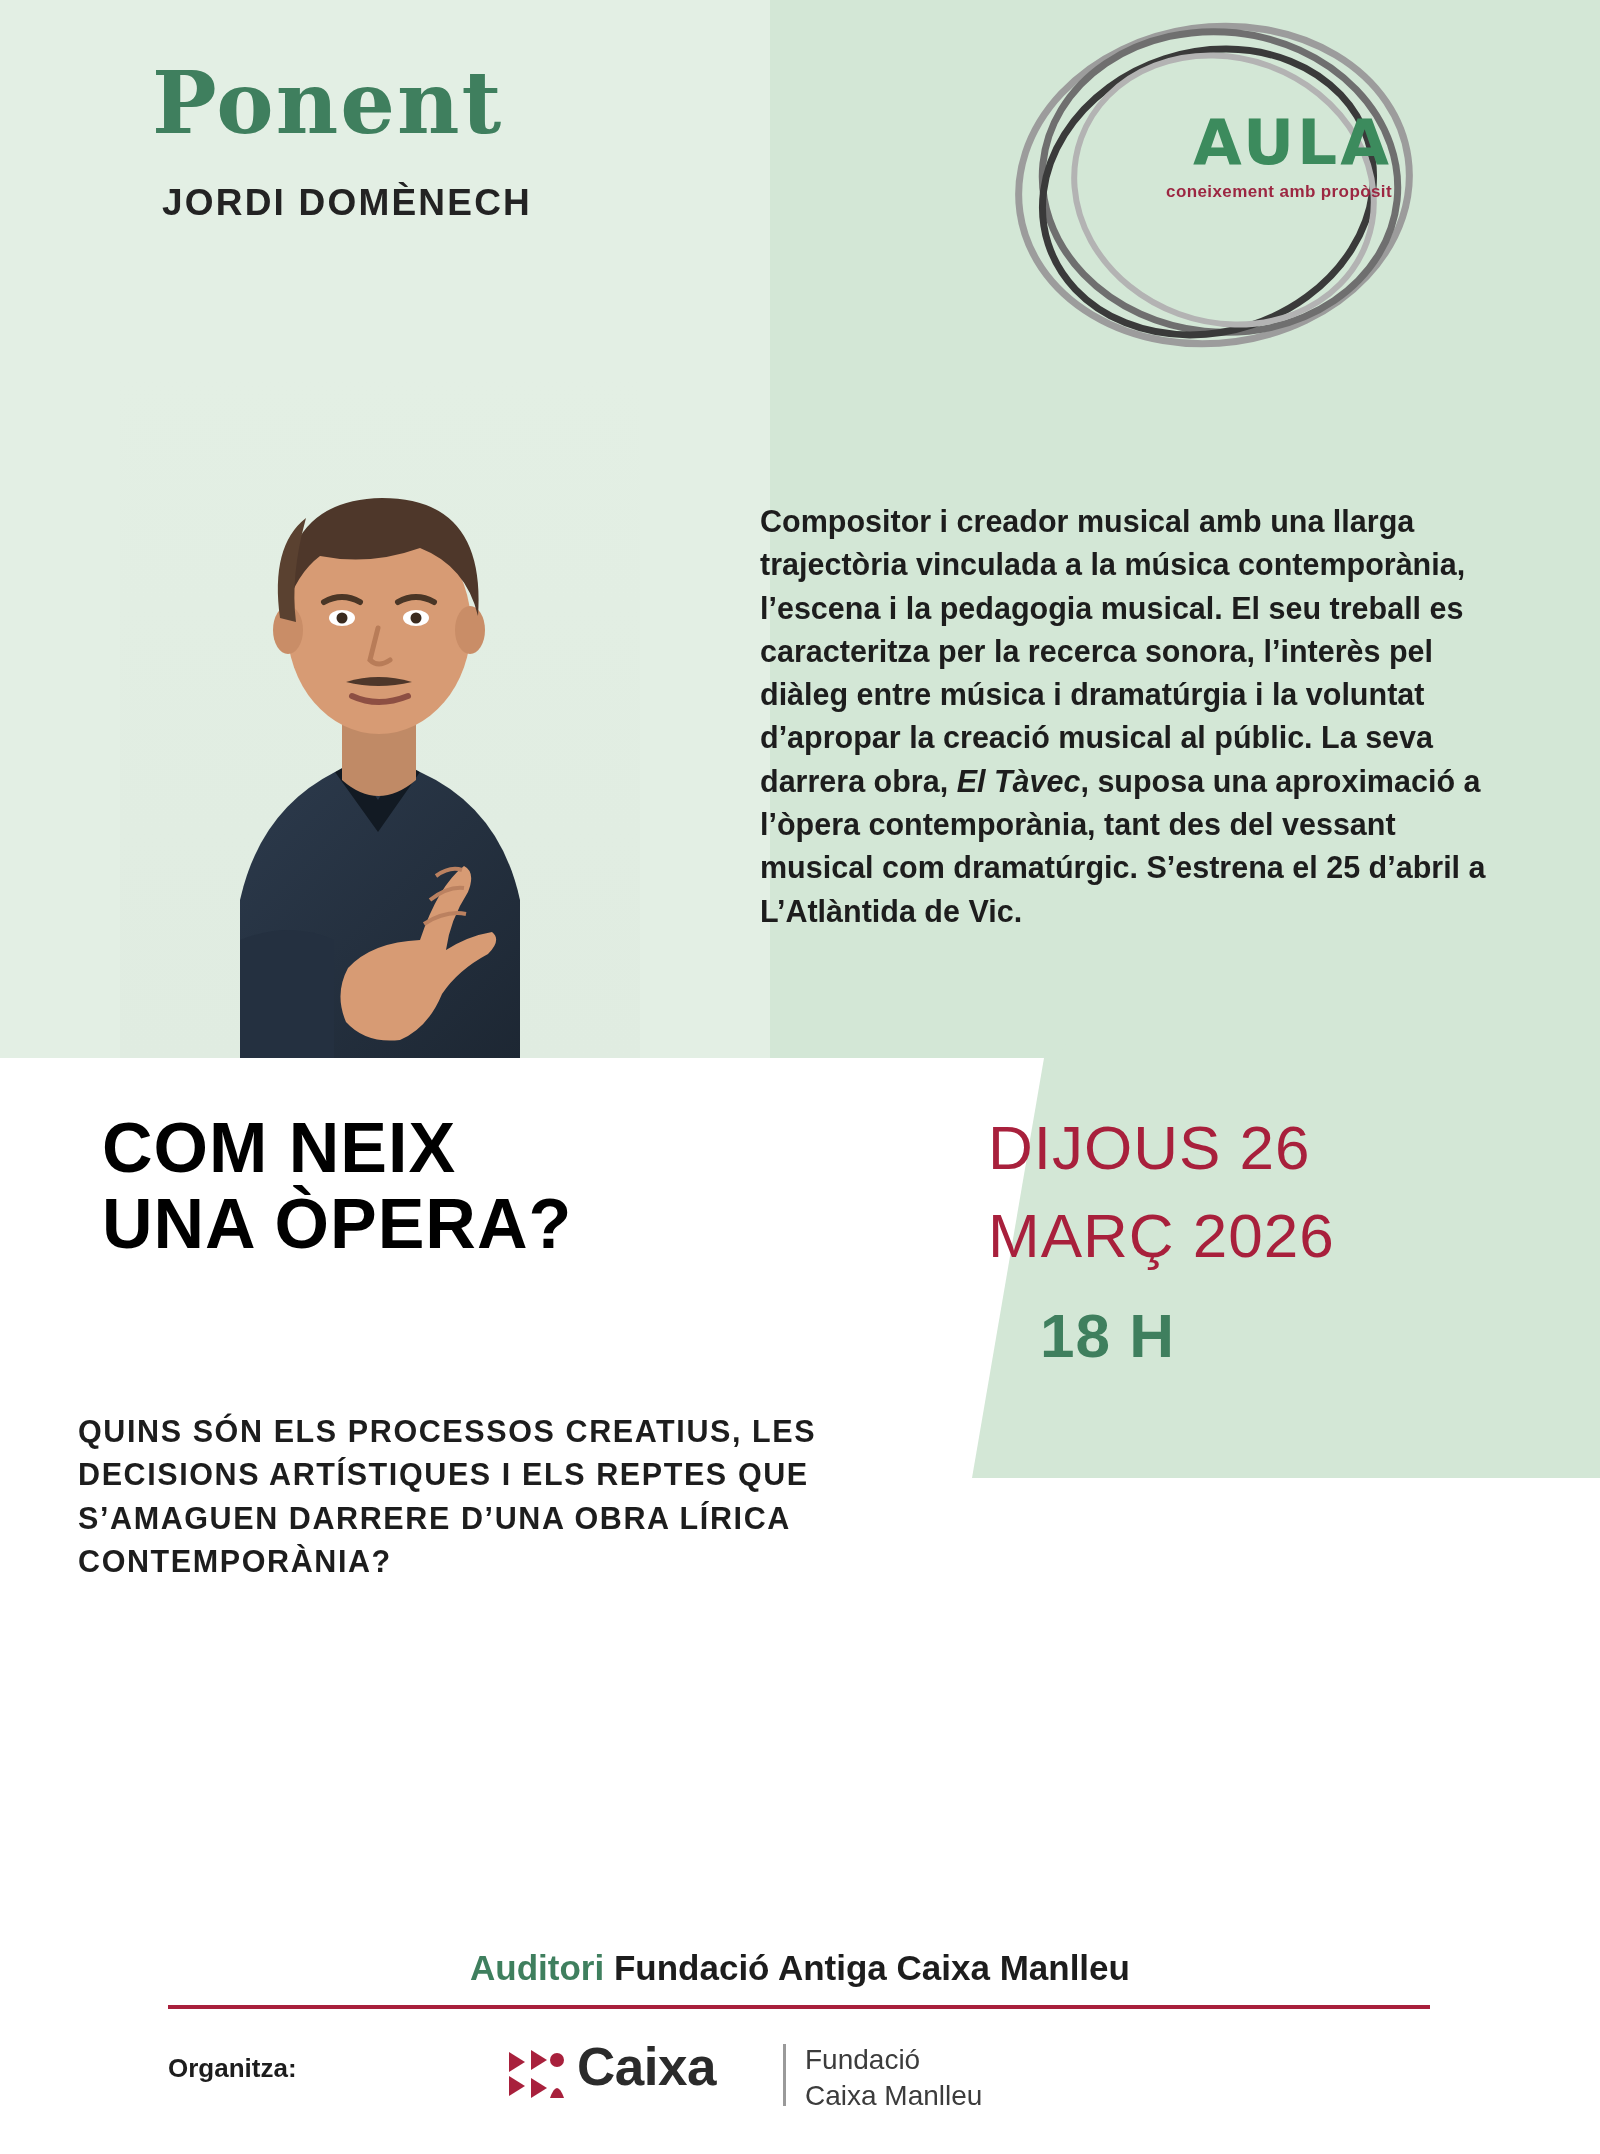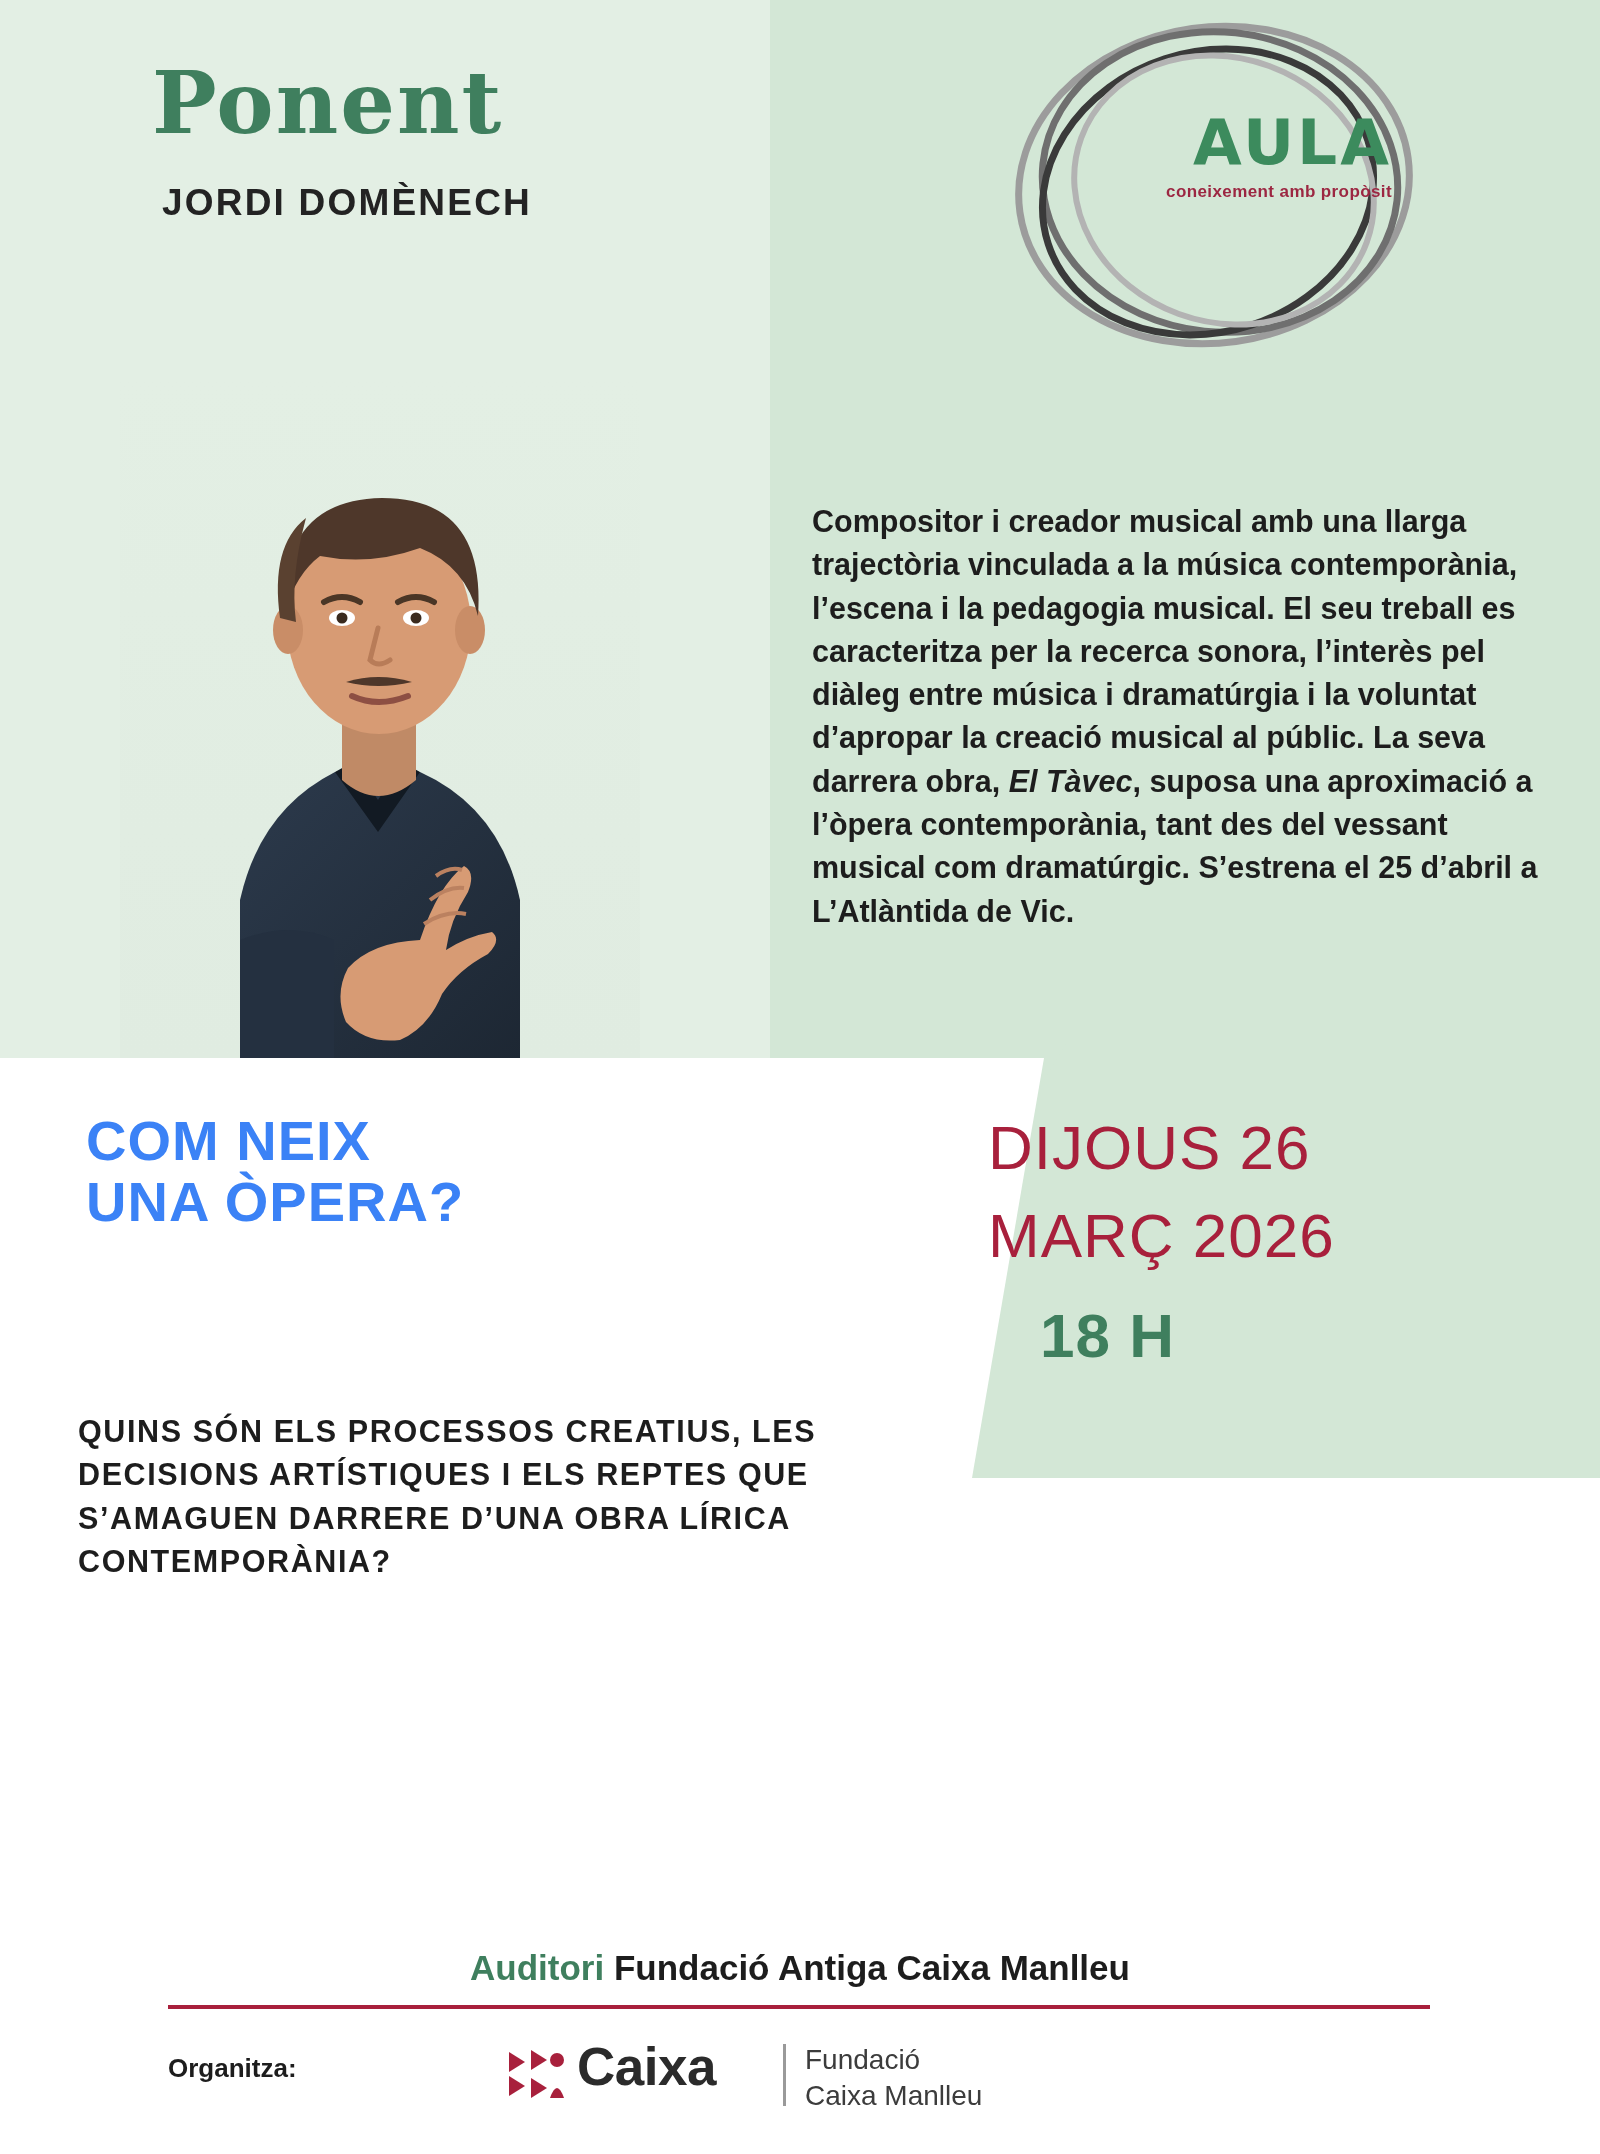--- a/index.html
+++ b/index.html
@@ -112,38 +112,38 @@
     position: absolute;
     left: 120px; top: 380px;
     width: 520px; height: 678px;
     overflow: hidden;
   }
   .portrait svg { display:block; }
 
   
   .bio {
     position: absolute;
-    left: 812px; top: 500px;
+    left: 760px; top: 500px;
     width: 740px;
     font-size: 30.5px;
     font-weight: 700;
     line-height: 1.42;
     color: #1d1d1d;
   }
   .bio em { font-style: italic; }
 
   
   .title {
     position: absolute;
-    left: 86px; top: 1110px;
+    left: 102px; top: 1110px;
     width: 870px;
-    font-size: 56px;
+    font-size: 70px;
     font-weight: 800;
     line-height: 1.09;
-    color: #3b82f6;
+    color: #000000;
     letter-spacing: 1px;
   }
   .subtitle {
     position: absolute;
     left: 78px; top: 1410px;
     width: 820px;
     font-size: 30.5px;
     font-weight: 700;
     line-height: 1.42;
     letter-spacing: 1.6px;

